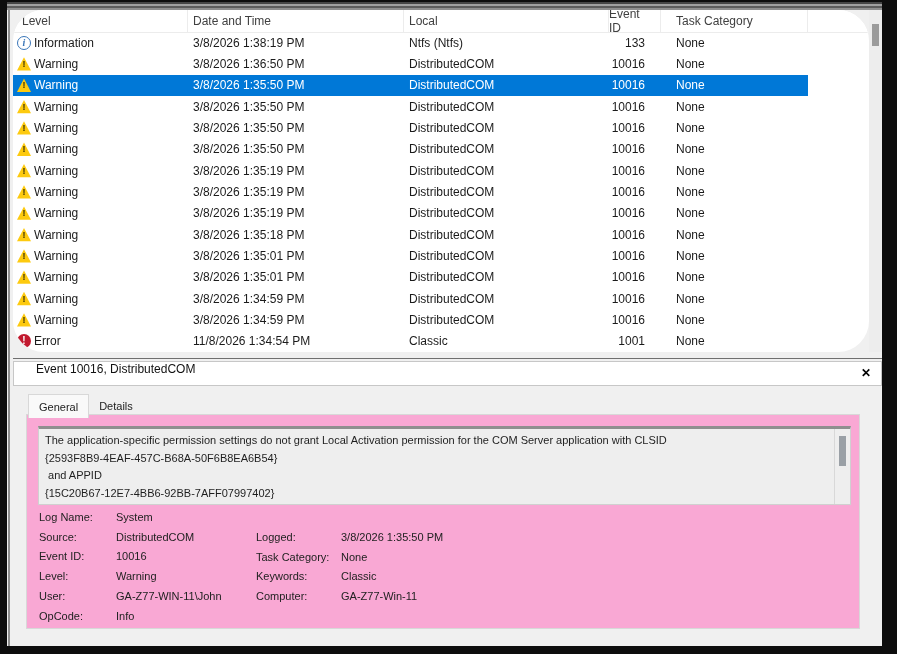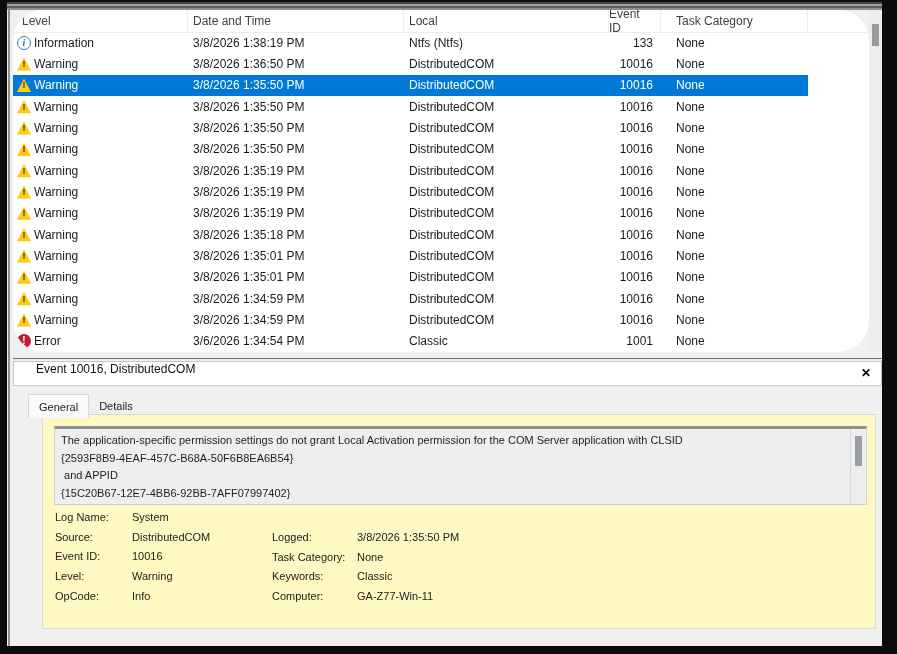--- a/index.html
+++ b/index.html
@@ -15,21 +15,21 @@
 
   
   .list-panel{position:absolute;left:6px;top:8px;width:856px;height:342px;background:#ffffff;overflow:hidden;border-radius:31px;}
   .list-header{display:flex;height:22px;border-bottom:1px solid #ececec;background:#fff;color:#404040;font-size:12px;}
   .hcell{display:flex;align-items:center;border-right:1px solid #ececec;box-sizing:border-box;height:100%;}
   .cell{display:flex;align-items:center;box-sizing:border-box;height:100%;overflow:hidden;white-space:nowrap;}
   .col-level{width:175px;padding-left:9px;}
   .row .col-level{padding-left:4px;gap:3px;}
   .col-date{width:216px;padding-left:5px;}
   .col-source{width:205px;padding-left:5px;}
-  .col-eventid{width:52px;justify-content:flex-end;padding-right:8px;}
+  .col-eventid{width:52px;justify-content:flex-end;padding-right:16px;}
   .col-task{width:147px;padding-left:15px;}
   #rows{position:absolute;left:0;top:22px;right:0;bottom:0;}
   .row{display:flex;height:21.33px;font-size:12px;color:#1b1b1b;width:795px;}
   .row.selected{background:#0078d7;color:#ffffff;}
 
   
   .icon{width:14px;height:14px;flex:0 0 14px;position:relative;display:inline-block;box-sizing:border-box;}
   .icon.warning{background:#fdca0f;clip-path:polygon(50% 2%,100% 97%,0% 97%);}
   .icon.warning::after{content:"!";position:absolute;left:0;right:0;top:2px;text-align:center;
     font-size:9px;font-weight:700;color:#3a3000;}
@@ -48,21 +48,21 @@
   .detail{position:absolute;left:6px;top:356px;width:869px;height:288px;background:#f0f0f0;border-top:1px solid #6f6f6f;box-sizing:border-box;}
   .detail-title{position:absolute;left:0;top:2px;right:0;height:25px;background:#ffffff;
     border:1px solid #c7c7c7;box-sizing:border-box;display:flex;align-items:flex-start;
     padding-left:22px;font-size:12px;color:#111;}
   .close-x{position:absolute;right:10px;top:4px;font-size:12px;font-weight:900;color:#000;cursor:default;}
 
   .tabs{position:absolute;left:15px;top:35px;height:23px;display:flex;z-index:2;}
   .tab{height:23px;padding:0 10px;display:flex;align-items:center;font-size:11px;color:#222;}
   .tab.active{background:#f9f9f9;border:1px solid #d8d8d8;border-bottom:none;}
 
-  .tab-body{position:absolute;left:29px;top:55px;width:834px;height:215px;background:#fef9c3;
+  .tab-body{position:absolute;left:13px;top:55px;width:834px;height:215px;background:#f9a8d4;
     border:1px solid #d8d8d8;box-sizing:border-box;}
 
   .msg-box{position:absolute;left:11px;top:11px;width:813px;height:79px;background:#eeeeee;
     border:1px solid #d0d0d0;border-top:3px solid #8f8f8f;box-sizing:border-box;}
   .msg-text{position:absolute;left:2px;top:2px;right:18px;bottom:2px;padding:1px 4px;
     font-size:11px;line-height:17.5px;color:#1e1e1e;overflow:hidden;}
   .msg-line{white-space:pre;}
   .msg-scroll{position:absolute;right:0;top:0;width:15px;bottom:0;border-left:1px solid #d8d8d8;background:#eeeeee;}
   .msg-scroll .thumb{position:absolute;left:4px;top:7px;width:7px;height:30px;background:#9aa0a6;}
 
@@ -231,21 +231,21 @@
             <div class="cell col-date">3/8/2026 1:34:59 PM</div>
             <div class="cell col-source">DistributedCOM</div>
             <div class="cell col-eventid">10016</div>
             <div class="cell col-task">None</div>
           </div>
           <div class="row">
             <div class="cell col-level">
               <span class="icon error"></span>
               <span>Error</span>
             </div>
-            <div class="cell col-date">3/6/2026 1:34:54 PM</div>
+            <div class="cell col-date">11/8/2026 1:34:54 PM</div>
             <div class="cell col-source">Classic</div>
             <div class="cell col-eventid">1001</div>
             <div class="cell col-task">None</div>
           </div>
         </div>
     </div>
     <div class="list-scroll">
       <div class="thumb"></div>
     </div>
 
@@ -281,20 +281,24 @@
             </div>
             <div class="f-row">
               <span class="f-label">Event ID:</span>
               <span class="f-value">10016</span>
             </div>
             <div class="f-row">
               <span class="f-label">Level:</span>
               <span class="f-value">Warning</span>
             </div>
             <div class="f-row">
+              <span class="f-label">User:</span>
+              <span class="f-value">GA-Z77-WIN-11\John</span>
+            </div>
+            <div class="f-row">
               <span class="f-label">OpCode:</span>
               <span class="f-value">Info</span>
             </div>
           </div>
         <div class="fields" id="fields-right">
             <div class="f-row">
               <span class="f-label">Logged:</span>
               <span class="f-value">3/8/2026 1:35:50 PM</span>
             </div>
             <div class="f-row">

